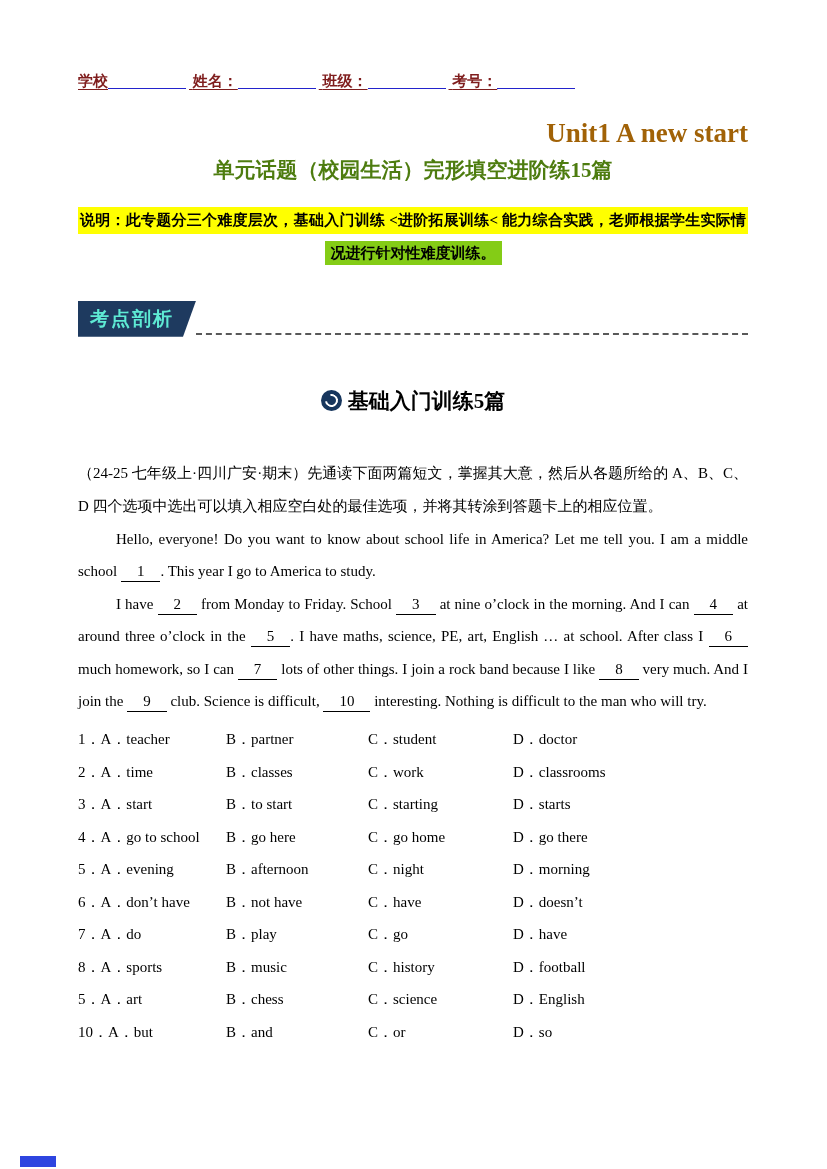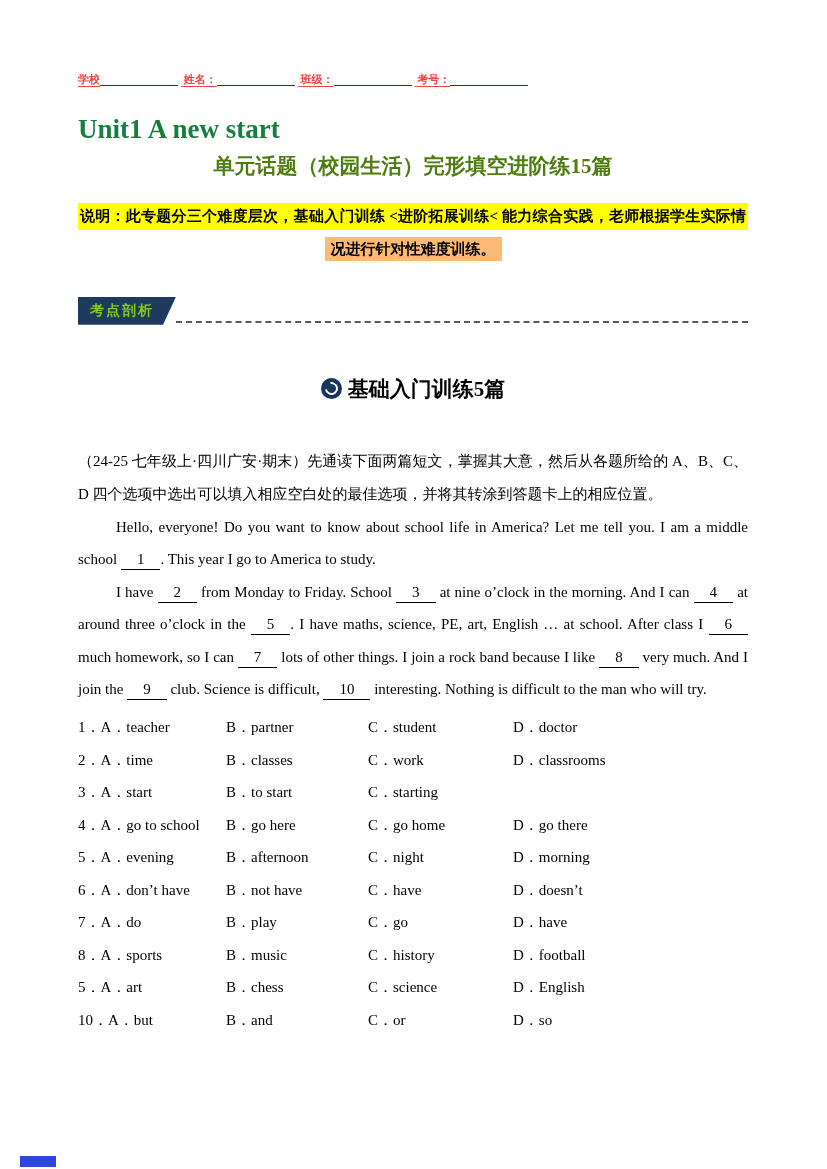--- a/index.html
+++ b/index.html
@@ -8,40 +8,40 @@
     background:#ffffff;
     font-family:"Liberation Serif","DejaVu Serif",serif;
     color:#000;
     position:relative;
     overflow:hidden;
   }
   .page { padding:72px 79px 0 78px; }
 
   
   .header-line {
-    color:#ef4444;
-    font-weight:bold;
-    font-size:11px;
+    color:#7f1d1d;
+    font-weight:bold;
+    font-size:15px;
     text-decoration:underline;
     text-underline-offset:3px;
     white-space:nowrap;
   }
   .blank-line {
     display:inline-block;
     width:78px;
     height:14px;
     border-bottom:1.5px solid #2323CC;
     vertical-align:-3px;
     margin-right:3px;
   }
 
   .doc-title {
     margin-top:26px;
-    text-align:left;
-    color:#15803d;
+    text-align:right;
+    color:#a16207;
     font-size:27px;
     font-weight:bold;
     line-height:1.2;
   }
   .doc-subtitle {
     margin-top:8px;
     text-align:center;
     color:#4d7c0f;
     font-size:21px;
     font-weight:bold;
@@ -52,30 +52,30 @@
   .notice { margin-top:22px; font-weight:bold; font-size:15px; }
   .notice-line1 {
     background:#FFFF00;
     padding:4px 2px;
     white-space:nowrap;
     overflow:hidden;
     text-align:justify;
     text-align-last:justify;
   }
   .notice-line2-wrap { text-align:center; margin-top:10px; }
-  .notice-line2 { background:#fdba74; padding:4px 6px; }
+  .notice-line2 { background:#84cc16; padding:4px 6px; }
 
   
   .badge-row { margin-top:38px; display:flex; align-items:center; }
   .badge {
     background:#1E3A5F;
-    color:#84cc16;
+    color:#5eead4;
     font-family:Liberation Sans, sans-serif;
     font-weight:bold;
-    font-size:14px;
+    font-size:19px;
     letter-spacing:2px;
     padding:5px 22px 5px 12px;
     clip-path:polygon(0 0, 100% 0, calc(100% - 13px) 100%, 0 100%);
   }
   .dashes {
     flex:1;
     height:0;
     border-bottom:2px dashed #595959;
     align-self:flex-end;
     margin-bottom:2px;
@@ -196,20 +196,21 @@
       <div class="opt-row">
         <div class="opt-cell opt-c1">2．A．time</div>
         <div class="opt-cell opt-c2">B．classes</div>
         <div class="opt-cell opt-c3">C．work</div>
         <div class="opt-cell opt-c4">D．classrooms</div>
       </div>
       <div class="opt-row">
         <div class="opt-cell opt-c1">3．A．start</div>
         <div class="opt-cell opt-c2">B．to start</div>
         <div class="opt-cell opt-c3">C．starting</div>
+        <div class="opt-cell opt-c4">D．starts</div>
       </div>
       <div class="opt-row">
         <div class="opt-cell opt-c1">4．A．go to school</div>
         <div class="opt-cell opt-c2">B．go here</div>
         <div class="opt-cell opt-c3">C．go home</div>
         <div class="opt-cell opt-c4">D．go there</div>
       </div>
       <div class="opt-row">
         <div class="opt-cell opt-c1">5．A．evening</div>
         <div class="opt-cell opt-c2">B．afternoon</div>

